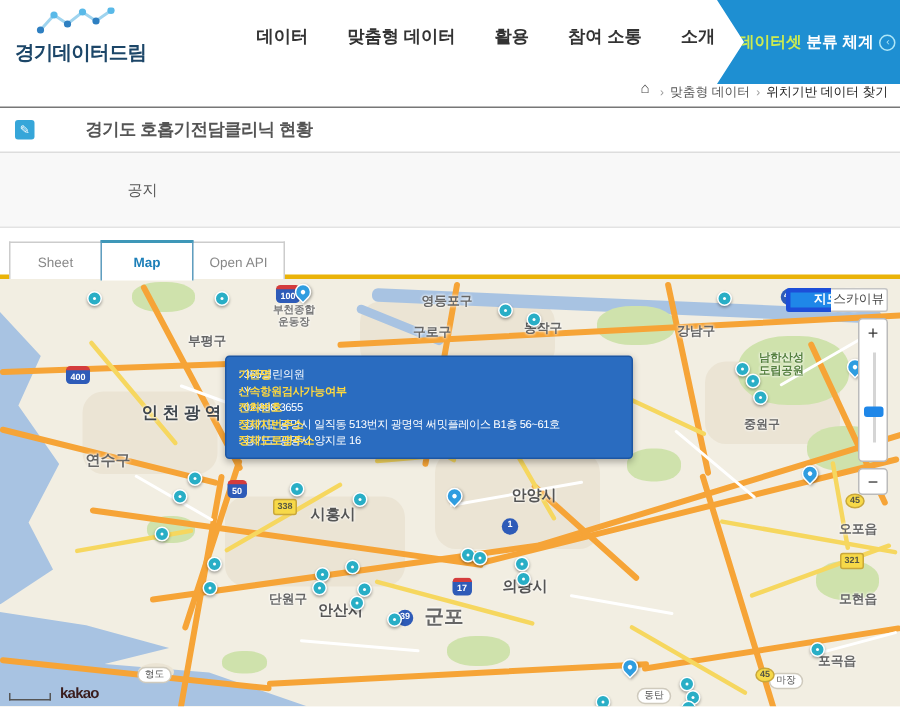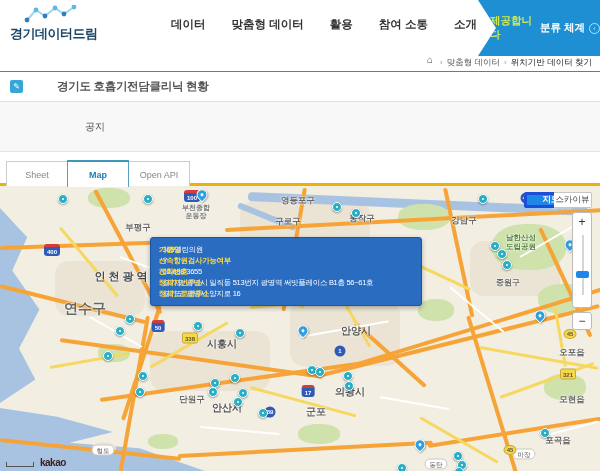--- a/index.html
+++ b/index.html
@@ -125,21 +125,21 @@
       <span class="nav-item">참여 소통</span>
       <span class="nav-item">소개</span>
     </nav>
   <div class="allmenu">
       <i></i>
       <i></i>
       <i></i>
       <i></i>
     </div>
   <div class="ribbon">
-    <span class="hl">제공합니다</span>
+    <span class="hl">데이터셋</span>
     <span class="rest">분류 체계</span>
     <span class="circle-ic">‹</span>
   </div>
 </div>
 
 <div class="crumb-row">
   <span class="home">⌂</span>
   <span id="crumb-items"><span class="crumb-sep">›</span><span class="crumb-item">맞춤형 데이터</span><span class="crumb-sep">›</span><span class="crumb-item">위치기반 데이터 찾기</span></span>
 </div>
 
@@ -230,36 +230,36 @@
   <div class="zoom-panel">
     <div class="plus">+</div>
     <div class="zoom-track"></div>
     <div class="zoom-handle"></div>
   </div>
   <div class="zoom-minus">−</div>
   <div class="scalebar"></div>
   <div class="kakao-logo">kakao</div>
 <div class="city-lb" style="left: 128px; top: 90px; font-size: 11px; color: rgb(63, 70, 77);">인 천 광 역 시</div>
     <div class="city-lb" style="left: 138px; top: 42px; font-size: 8.5px; color: rgb(102, 102, 102);">부평구</div>
-    <div class="city-lb" style="left: 72px; top: 122px; font-size: 14px; color: rgb(102, 102, 102); margin-left: 13px;">연수구</div>
+    <div class="city-lb" style="left: 72px; top: 122px; font-size: 10px; color: rgb(102, 102, 102);">연수구</div>
     <div class="city-lb" style="left: 298px; top: 15px; font-size: 8.5px; color: rgb(102, 102, 102);">영등포구</div>
     <div class="city-lb" style="left: 288px; top: 36px; font-size: 8.5px; color: rgb(102, 102, 102);">구로구</div>
     <div class="city-lb" style="left: 362px; top: 33px; font-size: 8.5px; color: rgb(102, 102, 102);">동작구</div>
     <div class="city-lb" style="left: 464px; top: 35px; font-size: 8.5px; color: rgb(102, 102, 102);">강남구</div>
     <div class="city-lb" style="left: 562px; top: 15px; font-size: 7px; color: rgb(119, 119, 119);">잠실종합
 운동장</div>
     <div class="city-lb" style="left: 196px; top: 26px; font-size: 7px; color: rgb(119, 119, 119);">부천종합
 운동장</div>
     <div class="city-lb" style="left: 521px; top: 57px; font-size: 7.5px; color: rgb(85, 128, 63);">남한산성
 도립공원</div>
     <div class="city-lb" style="left: 508px; top: 97px; font-size: 8px; color: rgb(102, 102, 102);">중원구</div>
     <div class="city-lb" style="left: 222px; top: 158px; font-size: 10px; color: rgb(85, 85, 85);">시흥시</div>
     <div class="city-lb" style="left: 356px; top: 145px; font-size: 10px; color: rgb(85, 85, 85);">안양시</div>
     <div class="city-lb" style="left: 350px; top: 206px; font-size: 10px; color: rgb(85, 85, 85);">의왕시</div>
-    <div class="city-lb" style="left: 316px; top: 226px; font-size: 10px; color: rgb(102, 102, 102);">군포</div>
+    <div class="city-lb" style="left: 296px; top: 226px; font-size: 13px; color: rgb(102, 102, 102);">군포</div>
     <div class="city-lb" style="left: 192px; top: 214px; font-size: 8.5px; color: rgb(102, 102, 102);">단원구</div>
     <div class="city-lb" style="left: 227px; top: 222px; font-size: 10px; color: rgb(85, 85, 85);">안산시</div>
     <div class="city-lb" style="left: 572px; top: 167px; font-size: 8.5px; color: rgb(102, 102, 102);">오포읍</div>
     <div class="city-lb" style="left: 572px; top: 214px; font-size: 8.5px; color: rgb(102, 102, 102);">모현읍</div>
     <div class="city-lb" style="left: 558px; top: 255px; font-size: 8.5px; color: rgb(102, 102, 102);">포곡읍</div>
     <div class="pill" style="left: 103px; top: 264px;">형도</div>
     <div class="pill" style="left: 524px; top: 268px;">마장</div>
     <div class="pill" style="left: 436px; top: 278px;">동탄</div>
     <div class="sh sh-exp" style="left: 192px; top: 10px;">100</div>
     <div class="sh sh-exp" style="left: 52px; top: 64px;">400</div>

